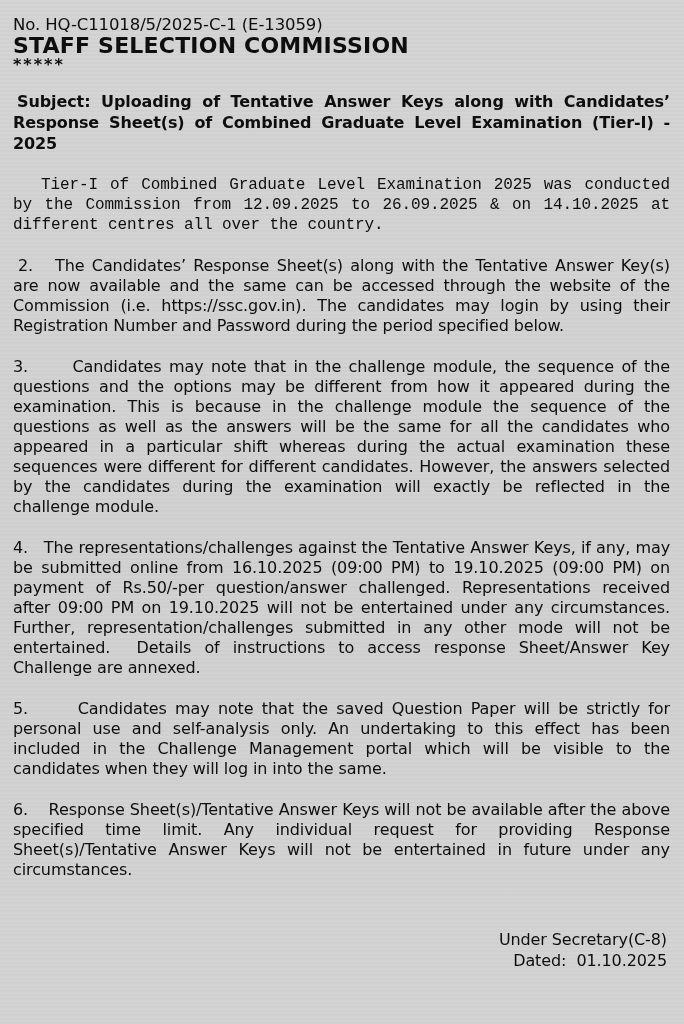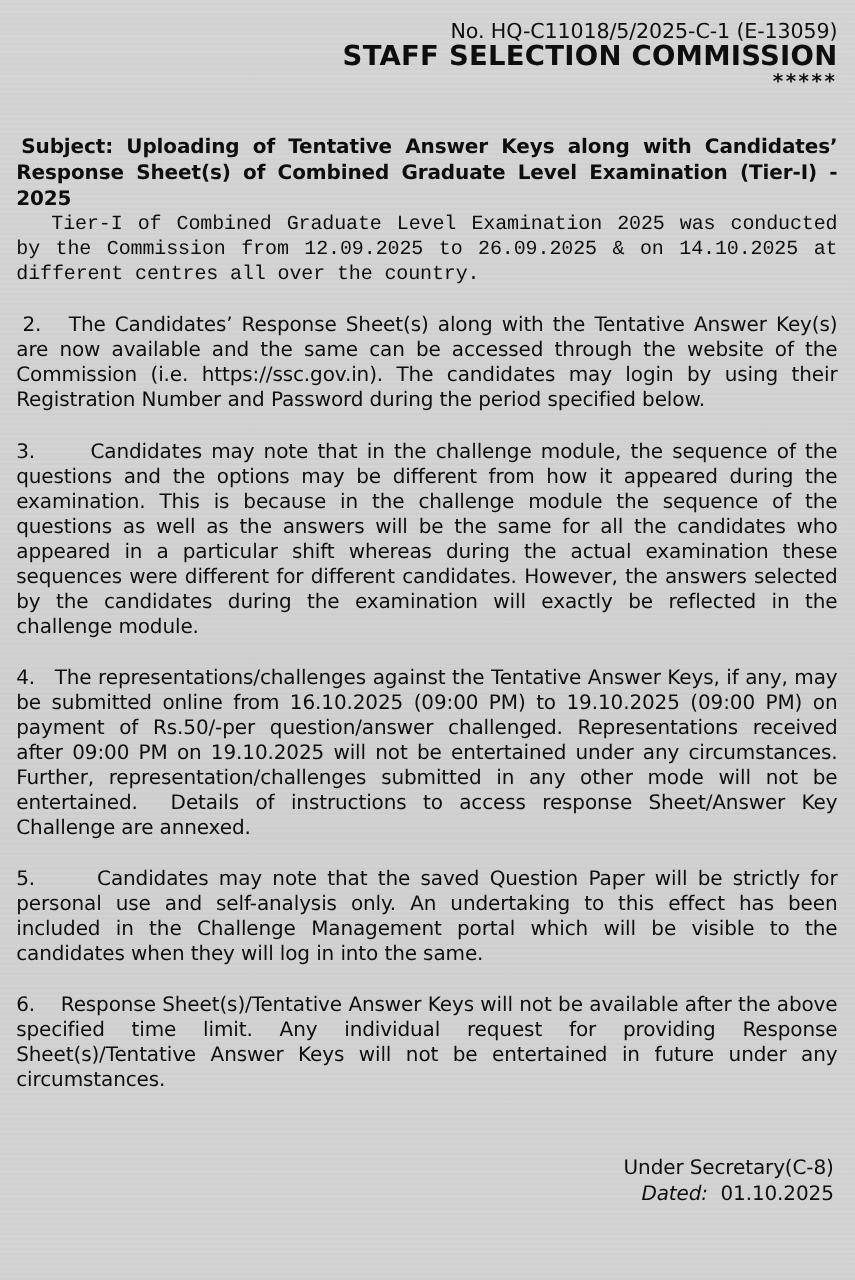--- a/index.html
+++ b/index.html
@@ -17,55 +17,56 @@
       repeating-linear-gradient(0deg, rgba(0,0,0,0.015) 0 2px, rgba(255,255,255,0.015) 2px 4px),
       linear-gradient(180deg, #d4d4d4 0%, #d1d1d1 55%, #d3d3d3 100%);
     color: #0e0e0e;
     font-size: 16px;
     line-height: 20px;
     letter-spacing: -0.1px;
     text-align: justify;
     overflow: hidden;
   }
   .doc-header {
-    text-align: right;
-    margin-bottom: 32px;
+    text-align: left;
+    margin-bottom: 17px;
   }
   .ref-no {
     font-size: 16.5px;
     line-height: 21px;
   }
   .org-name {
     font-weight: bold;
     font-size: 22px;
     line-height: 21px;
     letter-spacing: 0.2px;
   }
   .stars {
     font-weight: bold;
     font-size: 16px;
     line-height: 18px;
     letter-spacing: 2px;
   }
   .subject {
     font-weight: bold;
     text-indent: 4px;
+    margin-bottom: 21px;
     line-height: 21px;
   }
   .para { margin-bottom: 21px; }
   .para.first-indent { text-indent: 28px; font-family: Liberation Mono, monospace; }
   .para.small-indent { text-indent: 5px; }
   .b { font-weight: normal; }
   .signature {
     margin-top: 49px;
     text-align: right;
     padding-right: 3px;
     line-height: 21px;
   }
-  .dated-label { margin-right: 10px; font-style: italic; }
+  .dated-label { margin-right: 10px; }
 </style>
 </head>
 <body>
 
 <div class="page">
 
   <div class="doc-header">
     <div class="ref-no">No. HQ-C11018/5/2025-C-1 (E-13059)</div>
     <div class="org-name">STAFF SELECTION COMMISSION</div>
     <div class="stars">*****</div>

